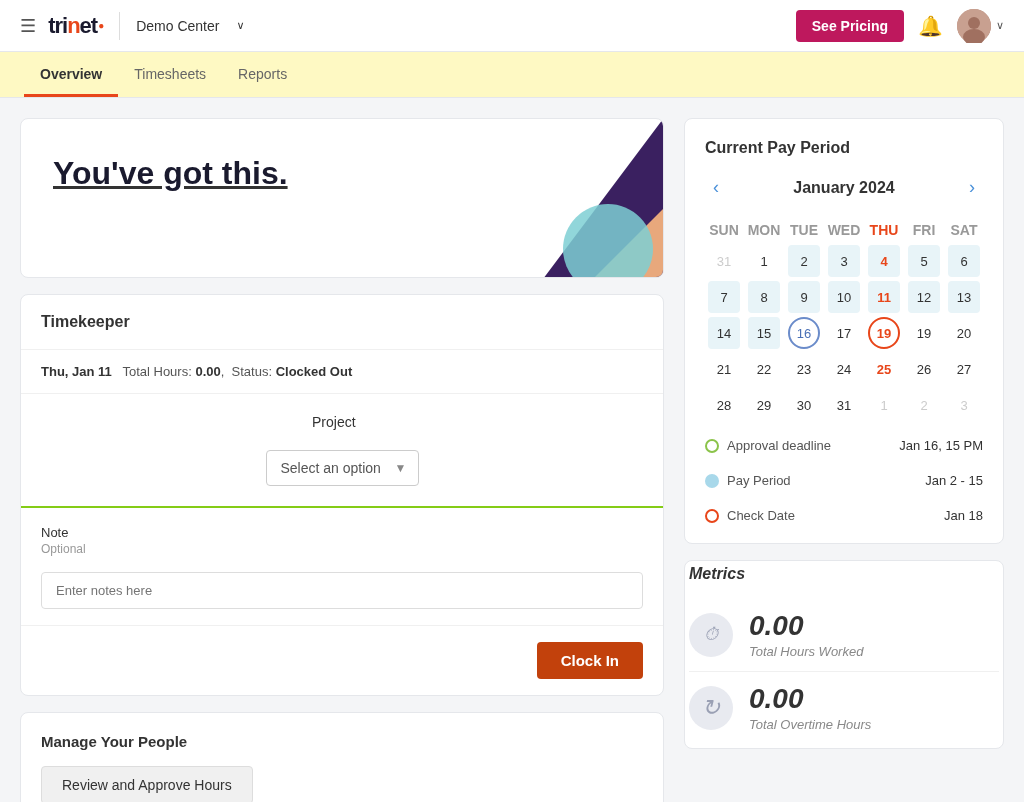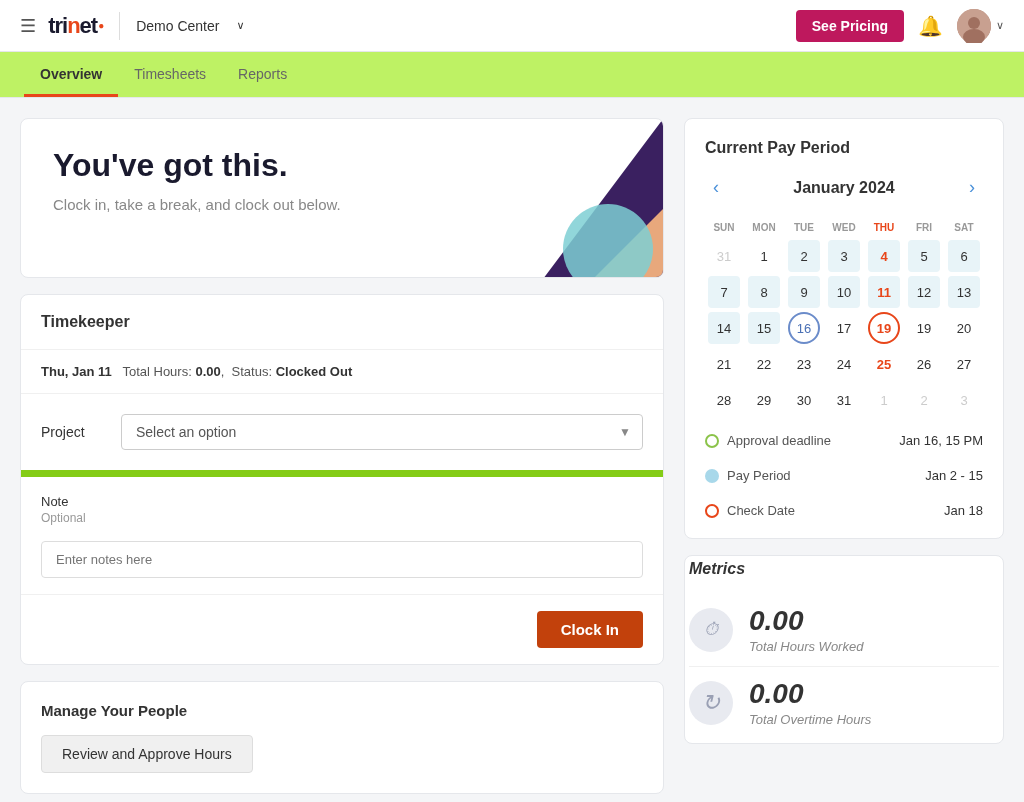--- a/index.html
+++ b/index.html
@@ -14,46 +14,46 @@
     .demo-center { font-size: 14px; color: #333; cursor: pointer; display: flex; align-items: center; gap: 17px; }
     .demo-center .chevron { font-size: 11px; }
     .header-right { margin-left: auto; display: flex; align-items: center; gap: 14px; }
     .see-pricing-btn { background: #be185d; color: #fff; border: none; padding: 8px 16px; border-radius: 4px; font-size: 14px; font-weight: 600; cursor: pointer; }
     .bell-icon { font-size: 20px; color: #555; cursor: pointer; }
     .avatar-placeholder { width: 34px; height: 34px; border-radius: 50%; background: linear-gradient(135deg, #c8a090, #a07060); display: flex; align-items: center; justify-content: center; color: #fff; font-size: 12px; }
     .avatar-wrapper { display: flex; align-items: center; gap: 5px; cursor: pointer; }
     .avatar-chevron { font-size: 11px; color: #555; }
 
     
-    .nav-tabs { background: #bef264; padding: 0 24px; border-bottom: 1px solid #e5e7eb; display: flex; gap: 0; text-align: right; }
+    .nav-tabs { background: #fef9c3; padding: 0 24px; border-bottom: 1px solid #e5e7eb; display: flex; gap: 0; text-align: right; }
     .nav-tab { padding: 14px 16px 12px; font-size: 14px; color: #666; cursor: pointer; border-bottom: 3px solid transparent; text-decoration: none; display: block; }
     .nav-tab.active { color: #333; font-weight: 600; border-bottom: 3px solid #e8461a; }
 
     
     .main-layout { display: flex; gap: 20px; padding: 20px 20px; min-height: calc(100vh - 95px); }
     .left-panel { flex: 1; display: flex; flex-direction: column; gap: 16px; }
     .right-panel { width: 320px; display: flex; flex-direction: column; gap: 16px; }
 
     
     .card { background: #fff; border-radius: 8px; border: 1px solid #e5e7eb; overflow: hidden; }
 
     
-    .hero-card { position: relative; padding: 28px 32px; min-height: 160px; overflow: hidden; }
+    .hero-card { position: relative; padding: 36px 32px; min-height: 160px; overflow: hidden; text-decoration: underline; }
     .hero-title { font-size: 32px; font-weight: 800; color: #1a1a2e; margin-bottom: 12px; }
     .hero-subtitle { font-size: 15px; color: #888; }
     .hero-graphic { position: absolute; right: 0; top: 0; width: 200px; height: 160px; }
     .hero-graphic svg { width: 100%; height: 100%; }
 
     
     .timekeeper-card { padding: 0; }
     .timekeeper-header { padding: 18px 20px; border-bottom: 1px solid #f0f0f0; }
     .timekeeper-title { font-size: 16px; font-weight: 600; color: #333; }
     .timekeeper-status { padding: 14px 20px; border-bottom: 1px solid #f0f0f0; font-size: 13px; color: #555; }
     .timekeeper-status strong { color: #333; }
-    .timekeeper-body { padding: 20px; border-bottom: 7px solid #84cc16; display: flex; align-items: center; gap: 20px; }
+    .timekeeper-body { padding: 20px; border-bottom: 2px solid #84cc16; display: flex; align-items: center; gap: 20px; flex-direction: column; }
     .project-label { font-size: 14px; font-weight: 500; color: #333; min-width: 60px; }
     .select-wrapper { position: relative; flex: 1; }
     .project-select { width: 100%; padding: 9px 36px 9px 14px; border: 1px solid #ccc; border-radius: 4px; font-size: 14px; color: #555; appearance: none; background: #fff; cursor: pointer; }
     .select-chevron { position: absolute; right: 12px; top: 50%; transform: translateY(-50%); color: #888; font-size: 12px; pointer-events: none; }
     .note-section { padding: 16px 20px; border-bottom: 1px solid #f0f0f0; }
     .note-label { font-size: 13px; font-weight: 500; color: #333; }
     .note-optional { font-size: 12px; color: #999; }
     .note-input { width: 100%; padding: 10px 14px; border: 1px solid #ddd; border-radius: 4px; font-size: 13px; color: #888; margin-top: 8px; }
     .clock-in-section { padding: 16px 20px; display: flex; justify-content: flex-end; }
     .clock-in-btn { background: #c2410c; color: #fff; border: none; padding: 10px 24px; border-radius: 4px; font-size: 15px; font-weight: 600; cursor: pointer; }
@@ -63,21 +63,21 @@
     .manage-title { font-size: 15px; font-weight: 600; color: #333; margin-bottom: 16px; }
     .review-btn { background: #f0f0f0; color: #333; border: none; padding: 10px 20px; border-radius: 4px; font-size: 14px; font-weight: 500; cursor: pointer; border: 1px solid #ddd; }
 
     
     .calendar-card { padding: 20px; }
     .calendar-title { font-size: 16px; font-weight: 600; color: #333; margin-bottom: 16px; }
     .calendar-nav { display: flex; align-items: center; justify-content: space-between; margin-bottom: 16px; }
     .cal-nav-btn { background: none; border: none; cursor: pointer; font-size: 18px; color: #4a90d9; padding: 4px 8px; }
     .cal-month { font-size: 16px; font-weight: 600; color: #333; }
     .cal-grid { display: grid; grid-template-columns: repeat(7, 1fr); gap: 2px; }
-    .cal-day-header { text-align: center; font-size: 10px; font-weight: 600; color: #999; padding: 4px 0; }
+    .cal-day-header { text-align: center; font-size: 14px; font-weight: 600; color: #999; padding: 4px 0; }
     .cal-day-header.thu { color: #e8461a; }
     .cal-day { text-align: center; padding: 6px 2px; font-size: 13px; color: #333; cursor: pointer; border-radius: 50%; width: 32px; height: 32px; display: flex; align-items: center; justify-content: center; margin: 1px auto; }
     .cal-day.other-month { color: #ccc; }
     .cal-day.today-highlight { border: 2px solid #6b8cca; border-radius: 50%; color: #4a70b5; }
     .cal-day.check-date { border: 2px solid #e8461a; border-radius: 50%; color: #e8461a; }
     .cal-day.thu-col { color: #e8461a; font-weight: 600; }
     .cal-day.pay-period { background: #e8f4f8; border-radius: 4px; }
 
     
     .cal-legend { margin-top: 16px; display: flex; flex-direction: column; gap: 20px; }
@@ -133,21 +133,20 @@
   <a class="nav-tab">Timesheets</a>
   <a class="nav-tab">Reports</a>
 </nav>
 
 <div class="main-layout">
 
   <div class="left-panel">
 
     <div class="card hero-card">
       <div class="hero-title">You've got this.</div>
-      <div class="hero-subtitle">Clock in, take a break, and clock out below.</div>
       <div class="hero-graphic">
         <svg viewBox="0 0 200 160" xmlns="http://www.w3.org/2000/svg">
           <polygon points="200,0 200,160 80,160" fill="#3a2060"></polygon>
           <polygon points="130,160 200,90 200,160" fill="#e8a87c"></polygon>
           <ellipse cx="145" cy="130" rx="45" ry="45" fill="#7ecfd4" opacity="0.85"></ellipse>
         </svg>
       </div>
     </div>
 
     <div class="card timekeeper-card">

